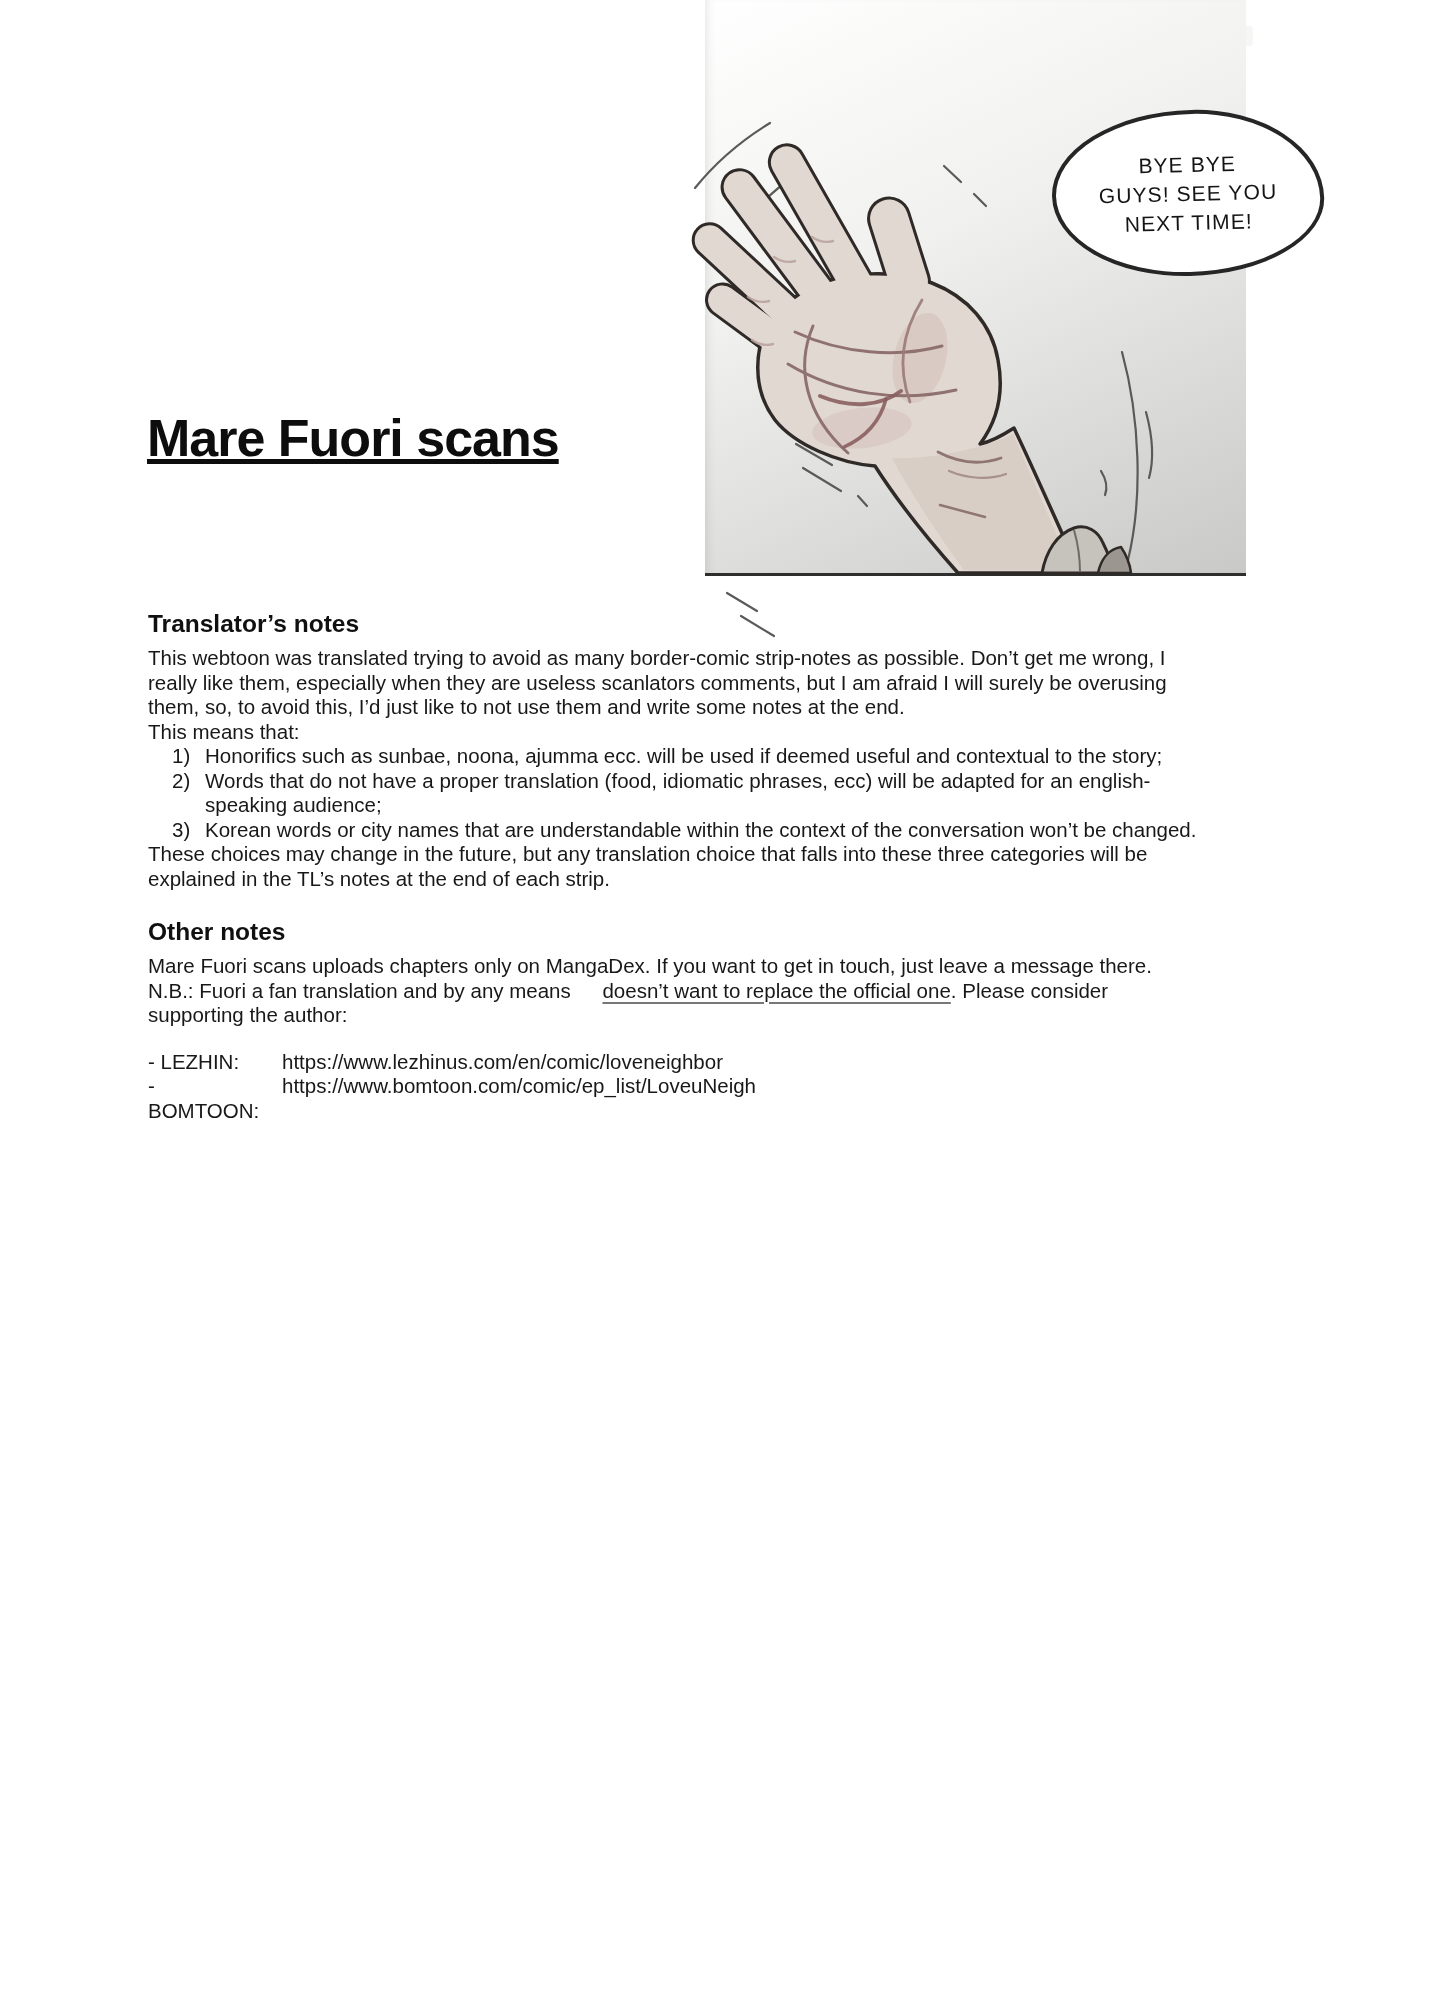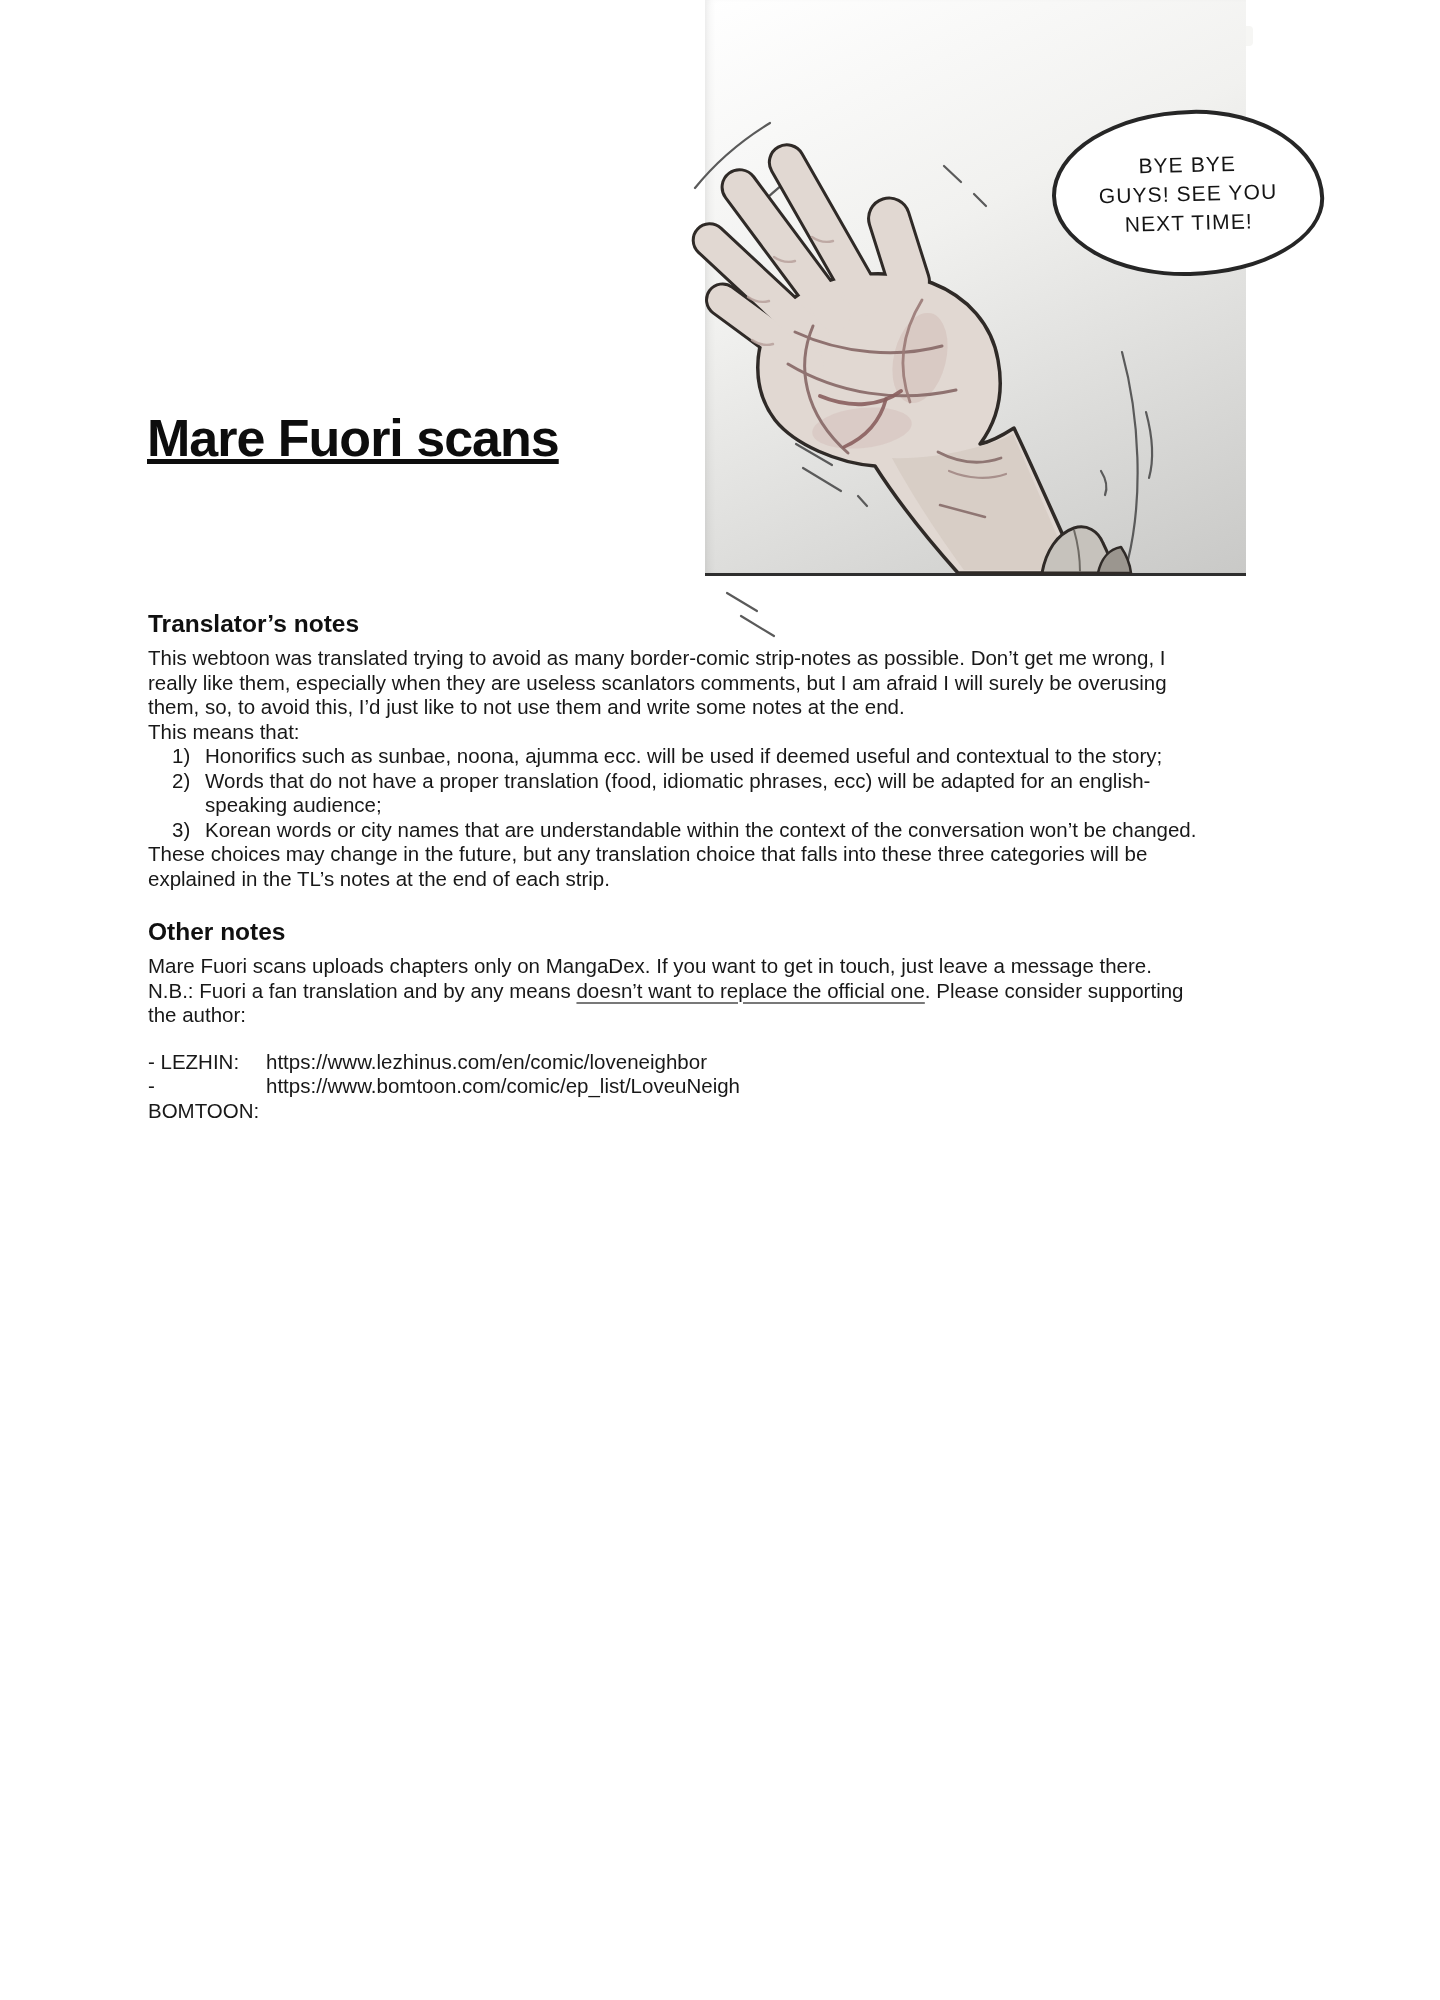--- a/index.html
+++ b/index.html
@@ -44,23 +44,24 @@
   .list{margin-left:24px;}
   .item{display:flex;}
   .num{flex:0 0 33px;}
   .itext{flex:1;}
   .em{}
   .ul{
     text-decoration:underline;
     text-decoration-color:#787878;
     text-decoration-thickness:2px;
     text-underline-offset:4px;
+    margin-left:26px;
   }
   .links{margin-top:22px;}
-  .link-row{display:flex;}
+  .link-row{display:flex;gap:16px;}
   .link-label{flex:0 0 118px;}
 </style>
 </head>
 <body>
 
 <div class="smudge"></div>
 
 <div class="panel"></div>
 
 <svg class="art" viewBox="0 0 1440 660">

